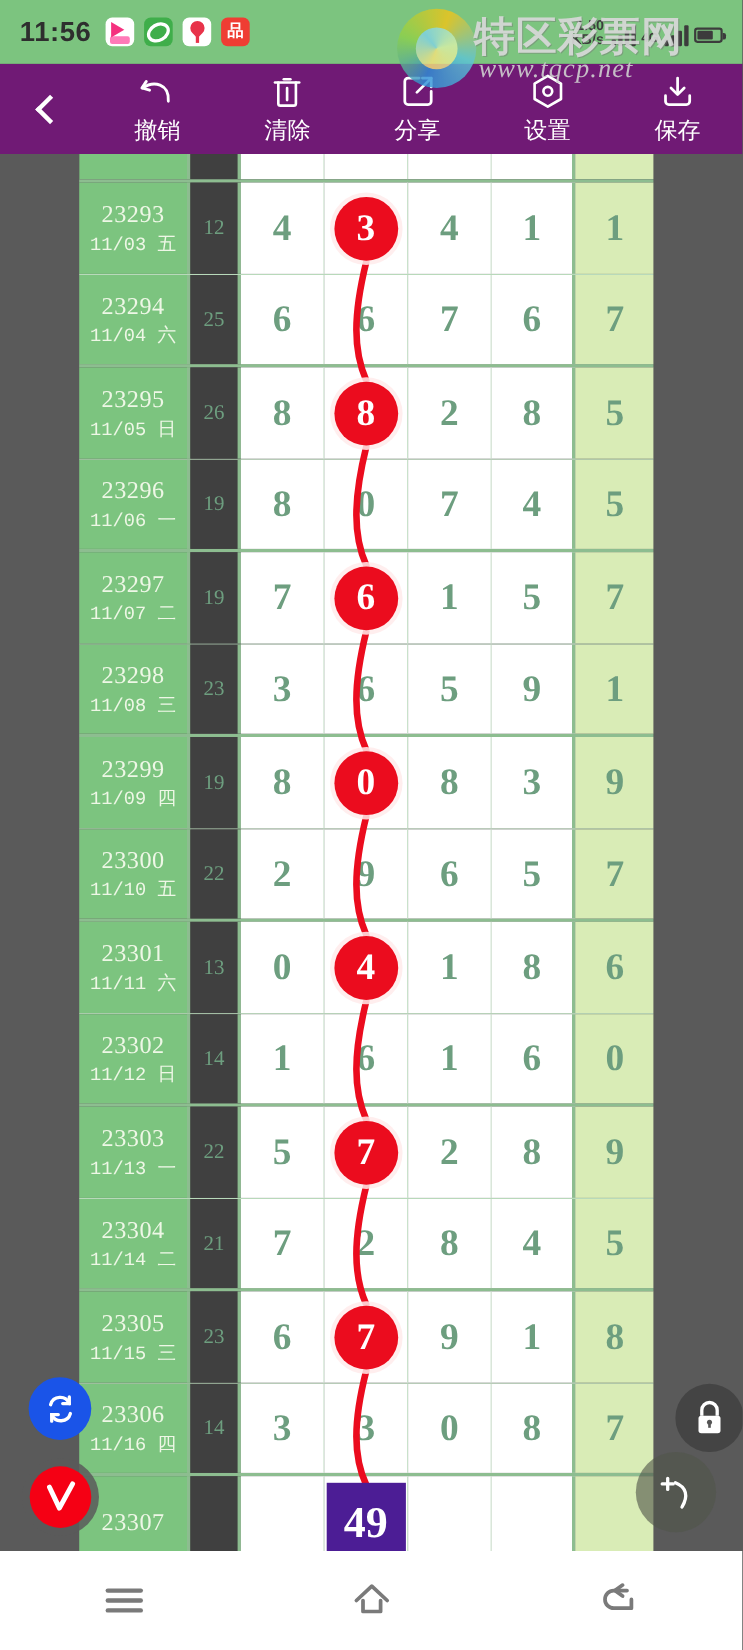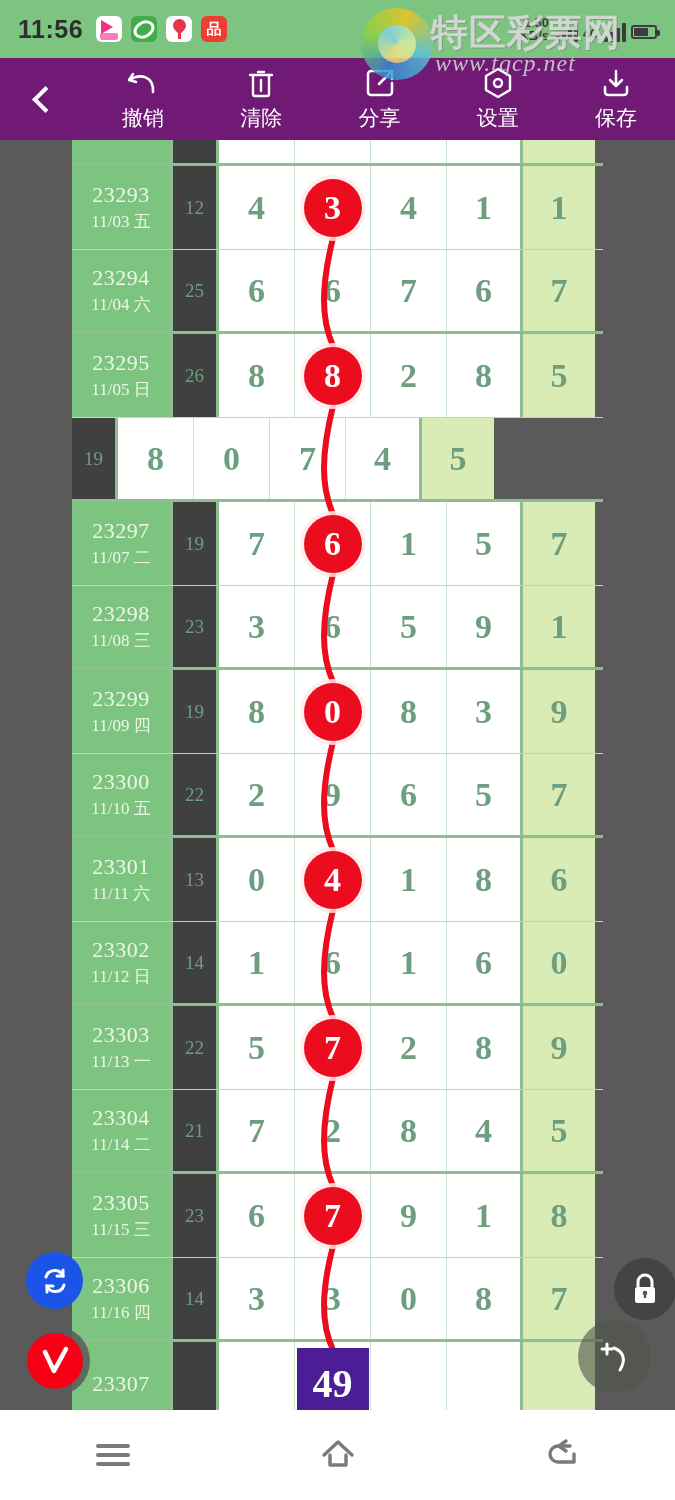--- a/index.html
+++ b/index.html
@@ -84,36 +84,36 @@
   .tb-back{ width:84px; height:82px; display:flex; align-items:center;
     justify-content:center; }
   .chev{ width:19px;height:19px;border-left:4px solid #fff;
     border-bottom:4px solid #fff; transform:rotate(45deg); margin-left:6px;}
   .tb-item{ flex:1; height:82px; display:flex; flex-direction:column;
     align-items:center; justify-content:center; gap:4px; }
   .tb-ico{ height:34px; display:flex;align-items:center;justify-content:center;}
   .tb-label{ font-size:21px; color:#fff; font-family:"DejaVu Sans",sans-serif;}
 
   
-  .board{ position:absolute; left:0; top:140px; width:675px; height:1270px;
+  .board{ position:absolute; left:0; top:140px; width:594px; height:1270px;
     background:#5a5a5a; overflow:hidden; }
   .grid{ position:absolute; left:72px; top:0; width:531px; }
 
   .hrow{ display:flex; width:531px; position:relative;
     border-bottom:1px solid #b8d9ba; }
   .hrow.thick{ border-bottom:3px solid #8dbd90; }
   .hrow.top-clip{ height:26px; overflow:hidden;}
 
   .c-issue{ width:101px; background:#7cc47f; display:flex; flex-direction:column;
     align-items:center; justify-content:center; gap:2px;
     border-right:3px solid #8dbd90; }
   .c-issue .iss{ font-size:22px; color:#eef7e6;
     font-family:"Liberation Serif",serif; letter-spacing:.5px;}
   .c-issue .dt{ font-size:17px; color:#eef7e6;
-    font-family:Liberation Serif, serif;}
+    font-family:Liberation Mono, monospace;}
   .c-sum{ width:46px; background:#404040; display:flex; align-items:center;
     justify-content:center; font-size:19px; color:#6d9e7f; font-weight:400;
     border-right:3px solid #8dbd90; font-family:"Liberation Serif",serif;}
   .c-num{ width:76px; background:#fff; display:flex; align-items:center;
     justify-content:center; font-size:34px; color:#6d9e7f; font-weight:700;
     border-right:1px solid #c9e2cb; font-family:"Liberation Serif",serif;}
   .c-num.last{ border-right:3px solid #8dbd90; }
   .c-tail{ width:72px; background:#d9ecb6; display:flex; align-items:center;
     justify-content:center; font-size:34px; color:#6d9e7f; font-weight:700;
     font-family:"Liberation Serif",serif;}
@@ -303,20 +303,24 @@
           <span class="dt">11/05 日</span>
         </div>
         <div class="c-sum">26</div>
         <div class="c-num">8</div>
         <div class="c-num ball">8<span class="ball-dot">8</span></div>
         <div class="c-num">2</div>
         <div class="c-num last">8</div>
         <div class="c-tail">5</div>
       </div>
       <div class="hrow thick">
+        <div class="c-issue">
+          <span class="iss">23296</span>
+          <span class="dt">11/06 一</span>
+        </div>
         <div class="c-sum">19</div>
         <div class="c-num">8</div>
         <div class="c-num">0</div>
         <div class="c-num">7</div>
         <div class="c-num last">4</div>
         <div class="c-tail">5</div>
       </div>
       <div class="hrow">
         <div class="c-issue">
           <span class="iss">23297</span>

